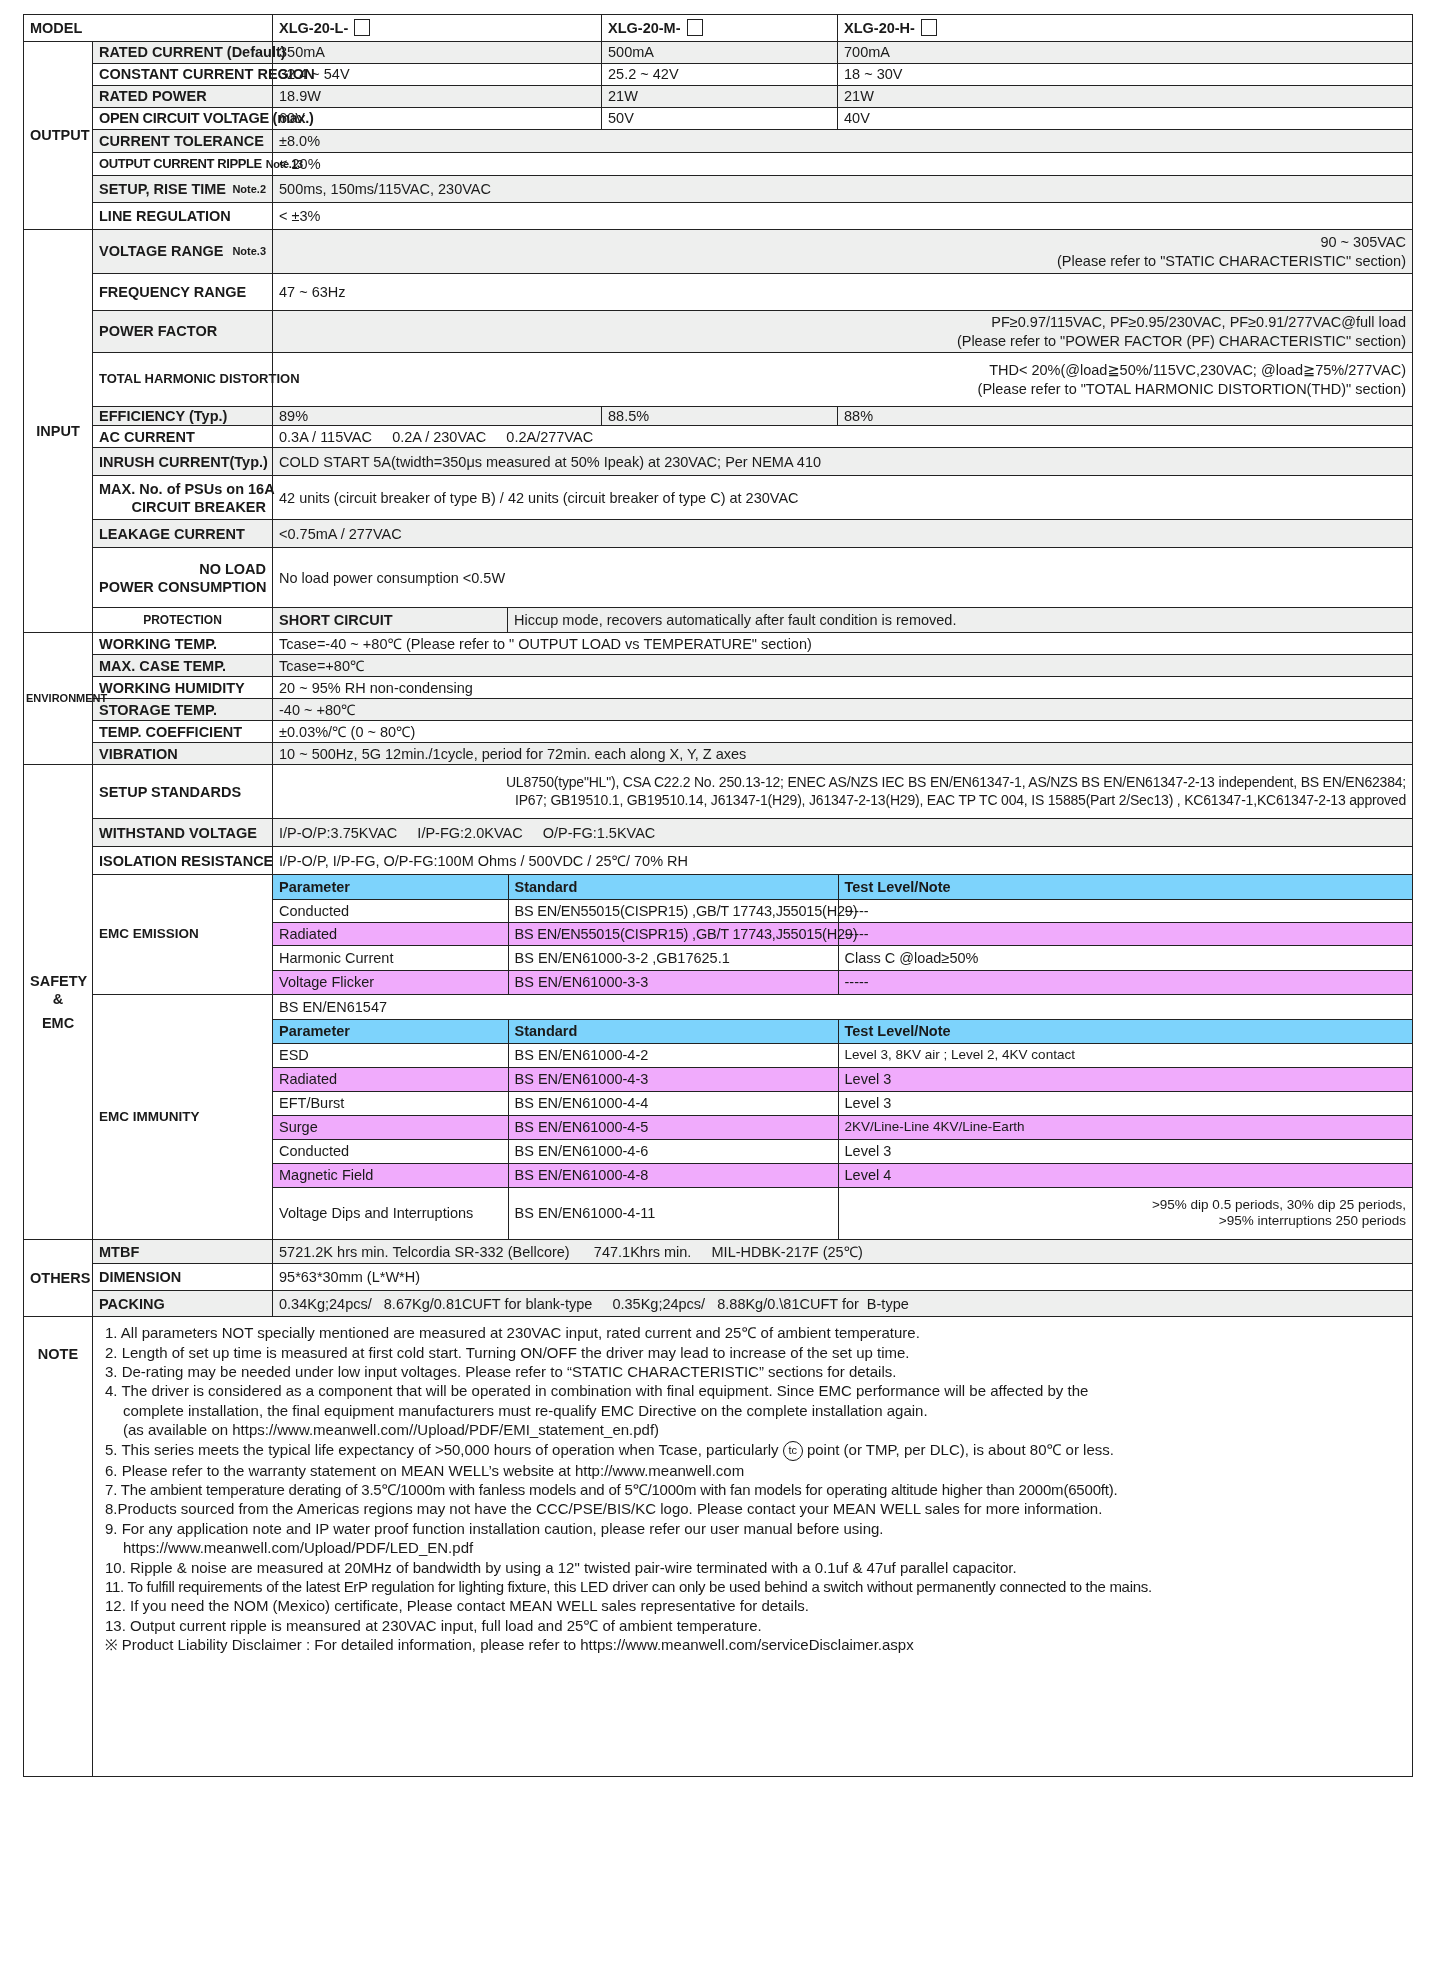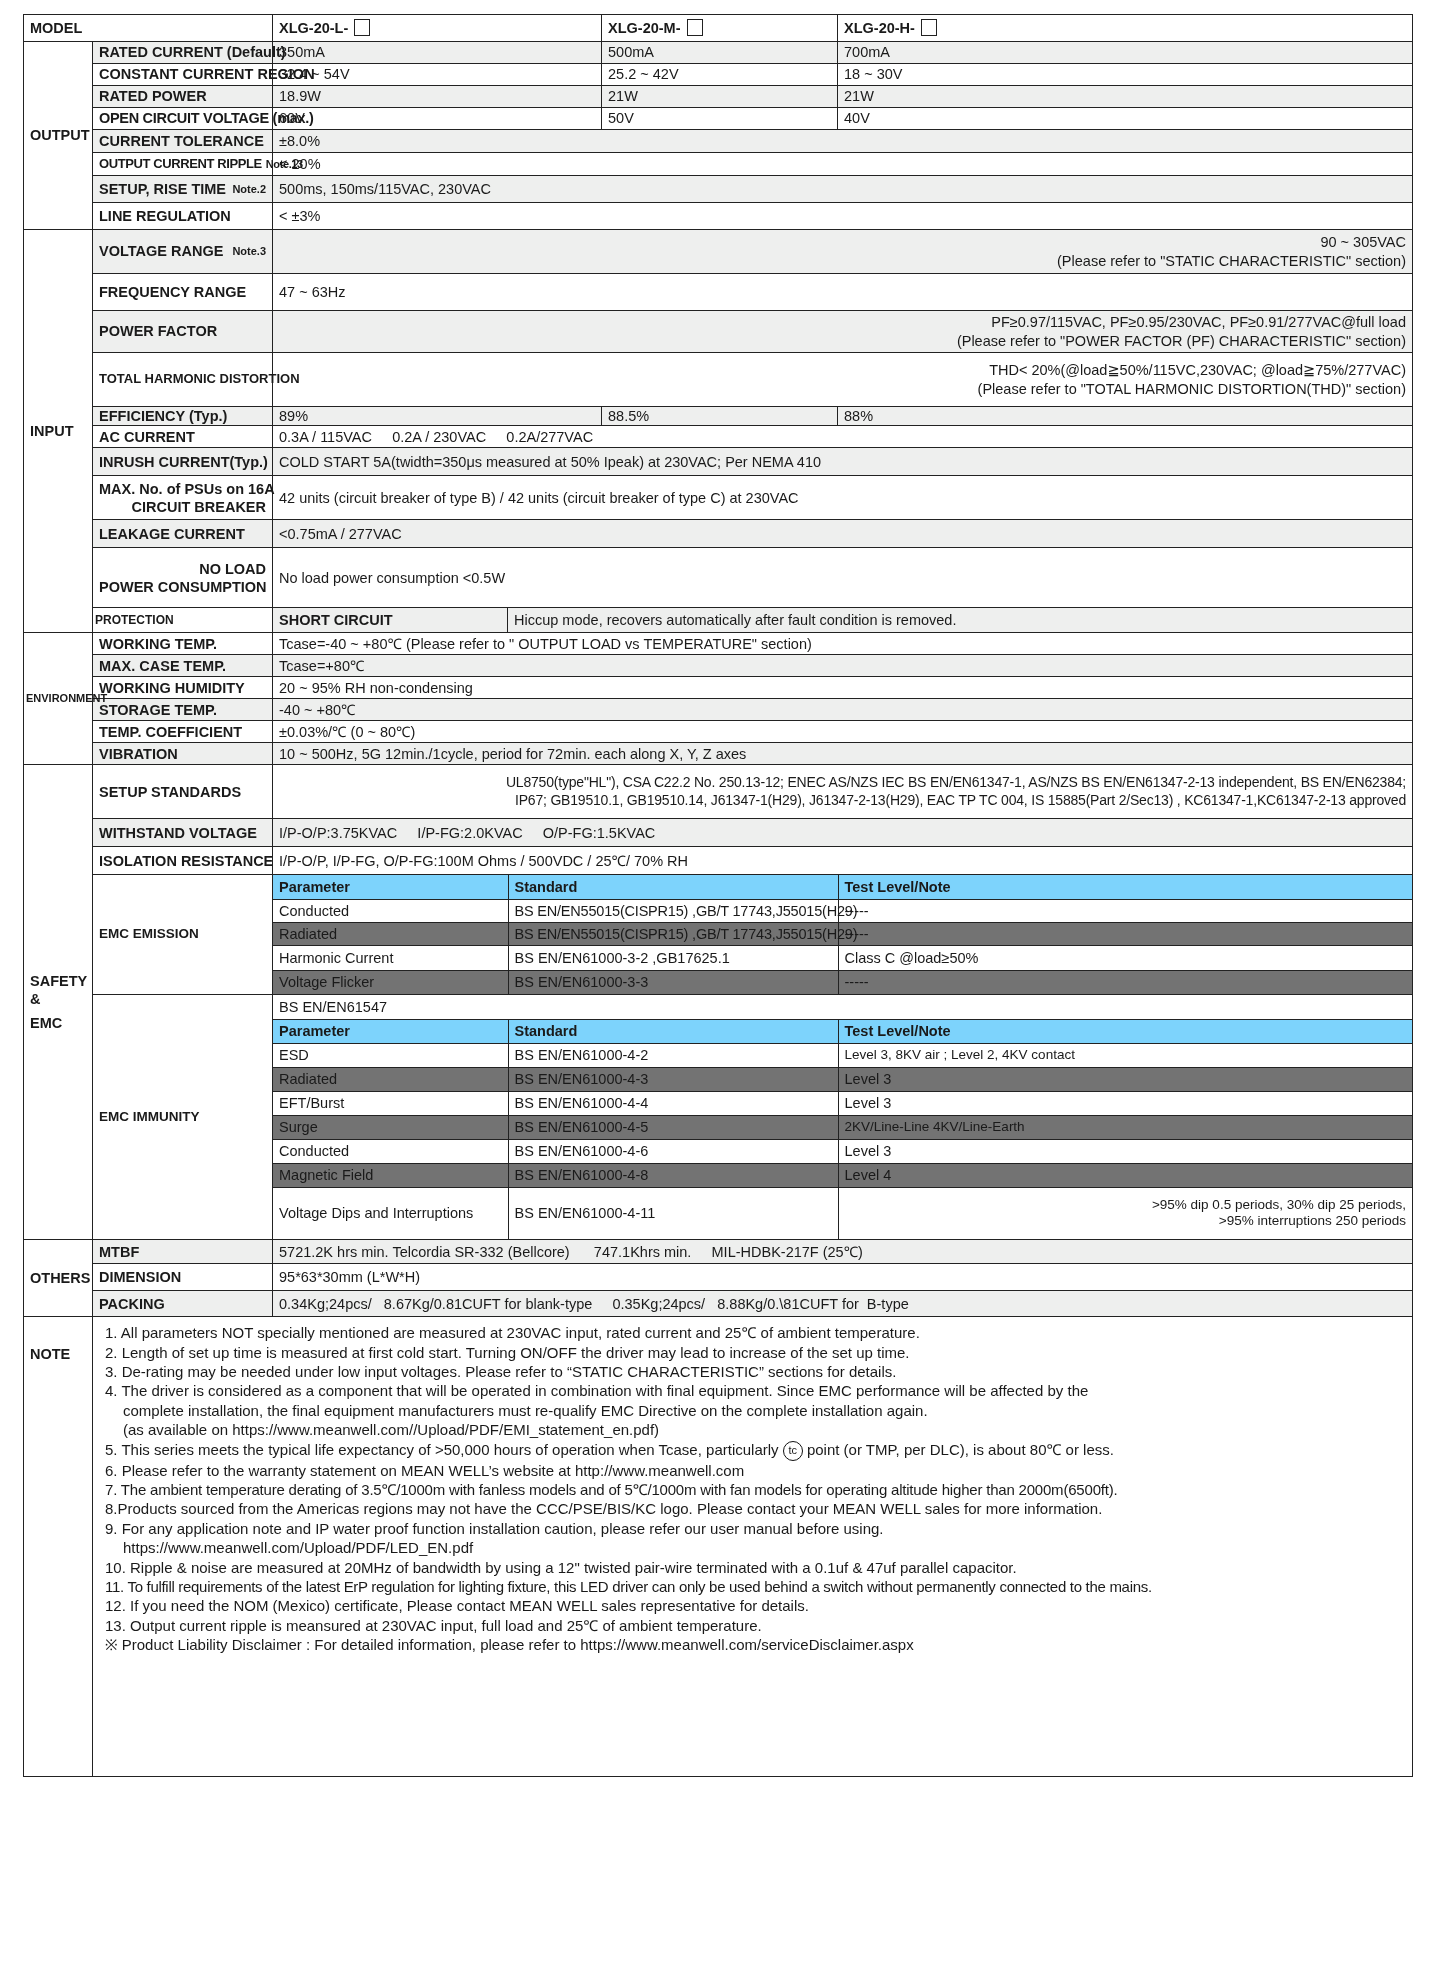--- a/index.html
+++ b/index.html
@@ -1,34 +1,34 @@
 <!DOCTYPE html>
 <html><head>
 <meta charset="utf-8">
 <style>
   html, body { margin: 0; padding: 0; background: #ffffff; }
   body { width: 1436px; height: 1969px; position: relative; font-family: "Liberation Sans", sans-serif; color: #1a1a1a; }
   .sheet { position: absolute; left: 23px; top: 14px; width: 1389px; border-collapse: collapse; table-layout: fixed; }
   .sheet td { border: 1.5px solid #222; padding: 0 6px; font-size: 14.5px; vertical-align: middle; line-height: 1.25; }
-  .sec { font-weight: bold; text-align: left; font-size: 15px; background: #fff; }
+  .sec { font-weight: bold; text-align: center; font-size: 15px; background: #fff; }
   .sec.small { font-size: 12px; }
   .lbl { font-weight: bold; font-size: 14.5px; white-space: nowrap; background: #eeefee; }
   .lbl.w { background: #fff; }
   .val { background: #eeefee; }
   .val.w { background: #fff; }
   .note-tag { font-size: 11px; font-weight: bold; float: right; margin-top: 3px; }
   .note-tag.inline { float: none; margin-left: 4px; }
   .model-hdr { font-weight: bold; font-size: 15px; }
   .chk { display: inline-block; width: 14px; height: 15px; border: 1px solid #222; vertical-align: -3px; margin-left: 6px; background: #fff; }
   .sub { width: 100%; border-collapse: collapse; table-layout: fixed; }
   .sub td { border: none; border-bottom: 1.5px solid #222; border-right: 1.5px solid #222; padding: 0 6px; font-size: 14.5px; height: 22px; }
   .sub tr td:last-child { border-right: none; }
   .sub tr:last-child td { border-bottom: none; }
   .sub .hdr td { font-weight: bold; background: #7dd3fc; }
-  .sub .g td { background: #737373; }
+  .sub .g td { background: #f0abfc; }
   .cell-sub { padding: 0 !important; }
   .notes { padding: 6px 8px 30px 12px !important; vertical-align: top !important; }
   .notes div { font-size: 15px; line-height: 19.4px; }
   .notes .ind { padding-left: 18px; }
   .tc { display: inline-block; border: 1.6px solid #111; border-radius: 50%; font-size: 11px; width: 18px; height: 18px; line-height: 17px; text-align: center; vertical-align: 1px; }
   .lines2 { line-height: 1.2; padding-top: 2px; padding-bottom: 2px; text-align: right; }
 </style>
 </head>
 <body>
 

